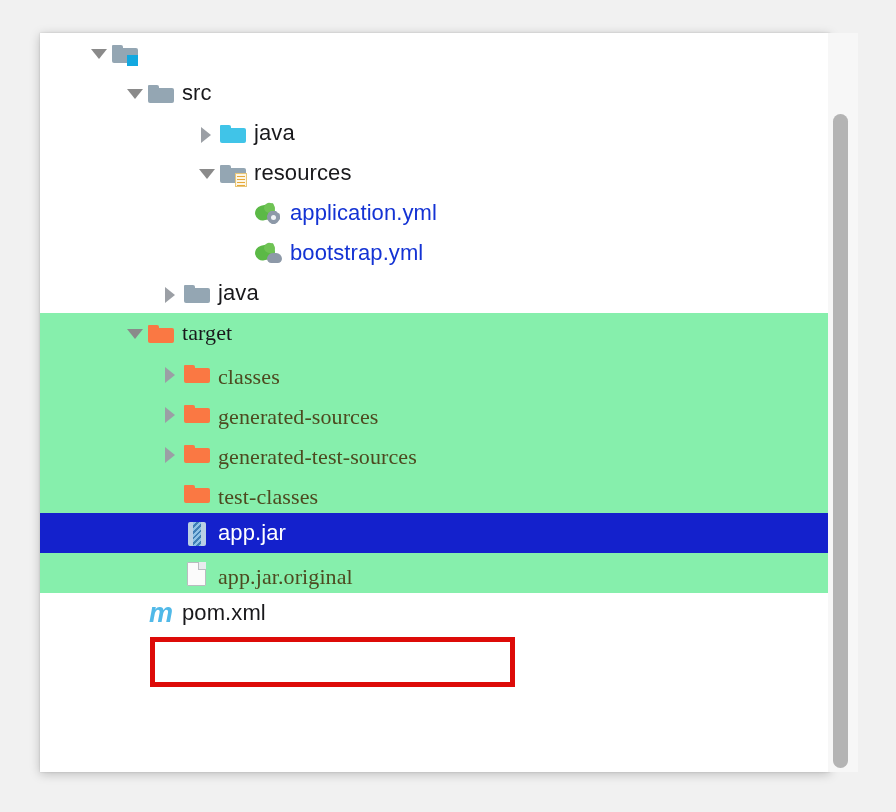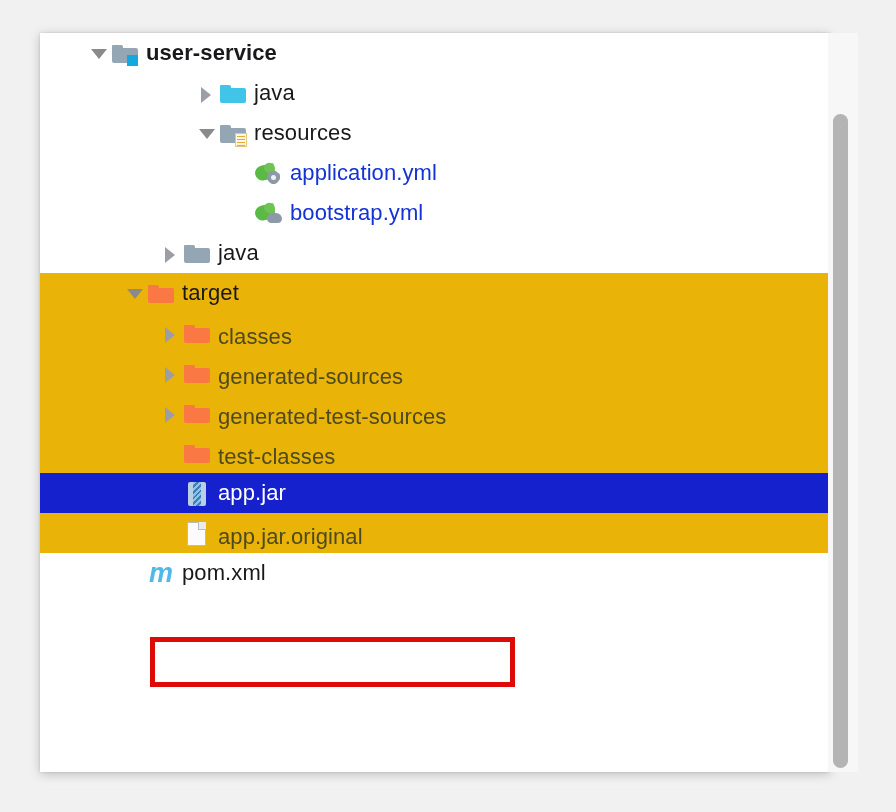--- a/index.html
+++ b/index.html
@@ -40,21 +40,21 @@
 
   
   .row {
     position: relative;
     height: 40px;
     display: flex;
     align-items: center;
     white-space: nowrap;
     box-sizing: border-box;
   }
-  .row.yellow { background: #eab308; }
+  .row.yellow { background: #86efac; font-family: Liberation Serif, serif; }
   .row.selected { background: #1421cc; }
 
   .twisty {
     width: 22px;
     height: 40px;
     flex: 0 0 22px;
     position: relative;
   }
   .twisty.down::after {
     content: "";
@@ -279,21 +279,31 @@
         <div class="row">
           <span class="ind" style="width: 48px;"></span>
           <span class="twisty down"></span>
           <span class="ico">
             <span class="folder gray">
               <span class="tab"></span>
               <span class="body"></span>
             </span>
             <span class="badge-module"></span>
           </span>
-          <span class="label bold">user-service</span>
+        </div>
+        <div class="row">
+          <span class="ind" style="width: 84px;"></span>
+          <span class="twisty down"></span>
+          <span class="ico">
+            <span class="folder gray">
+              <span class="tab"></span>
+              <span class="body"></span>
+            </span>
+          </span>
+          <span class="label">src</span>
         </div>
         <div class="row">
           <span class="ind" style="width: 156px;"></span>
           <span class="twisty right"></span>
           <span class="ico">
             <span class="folder cyan">
               <span class="tab"></span>
               <span class="body"></span>
             </span>
           </span>

